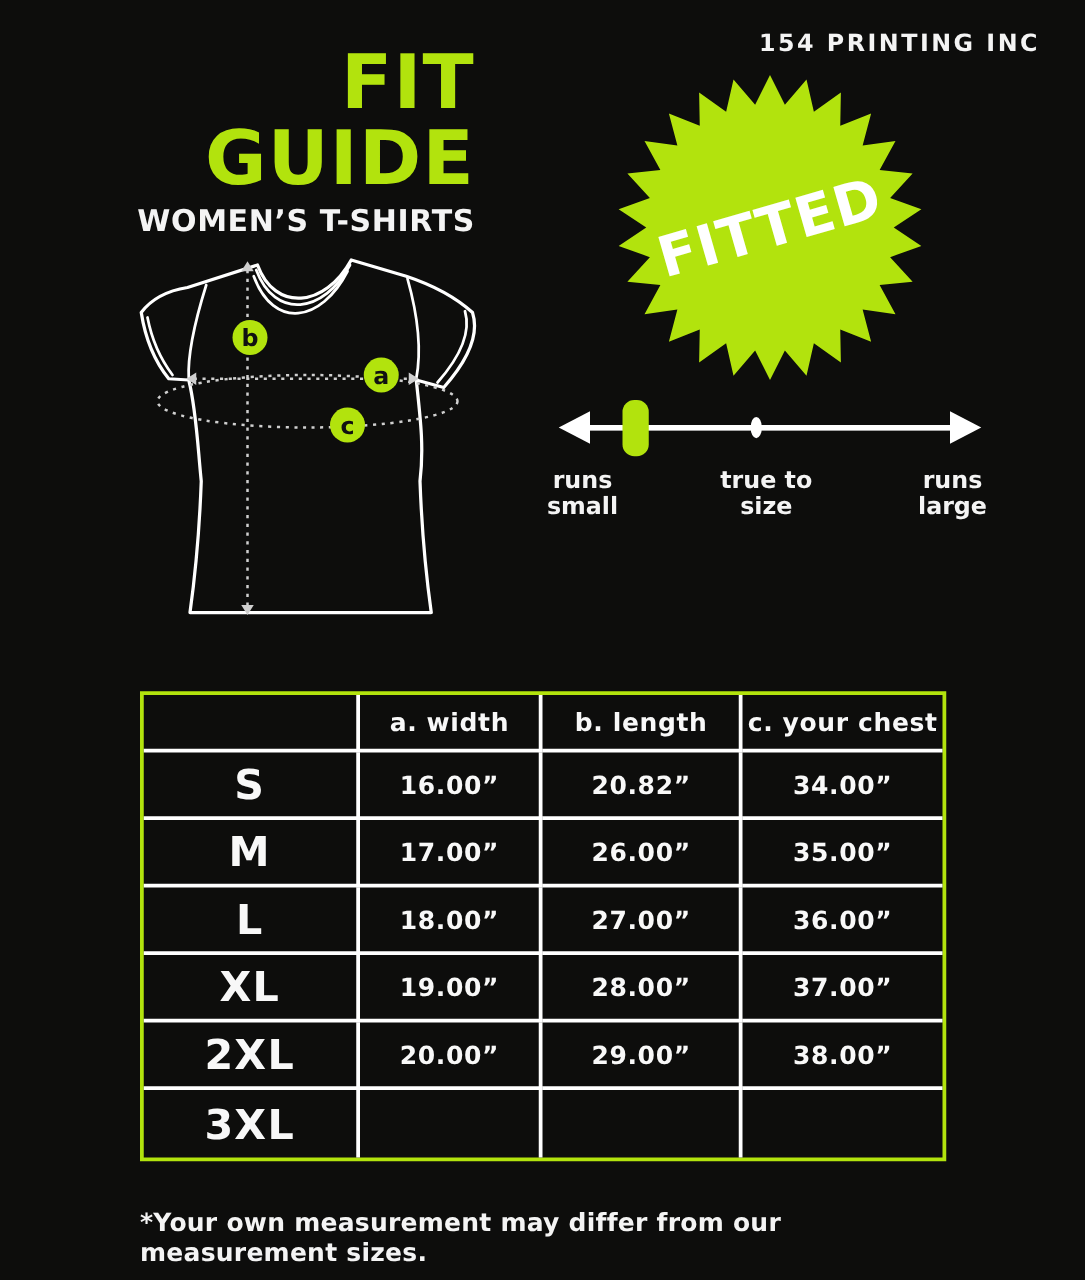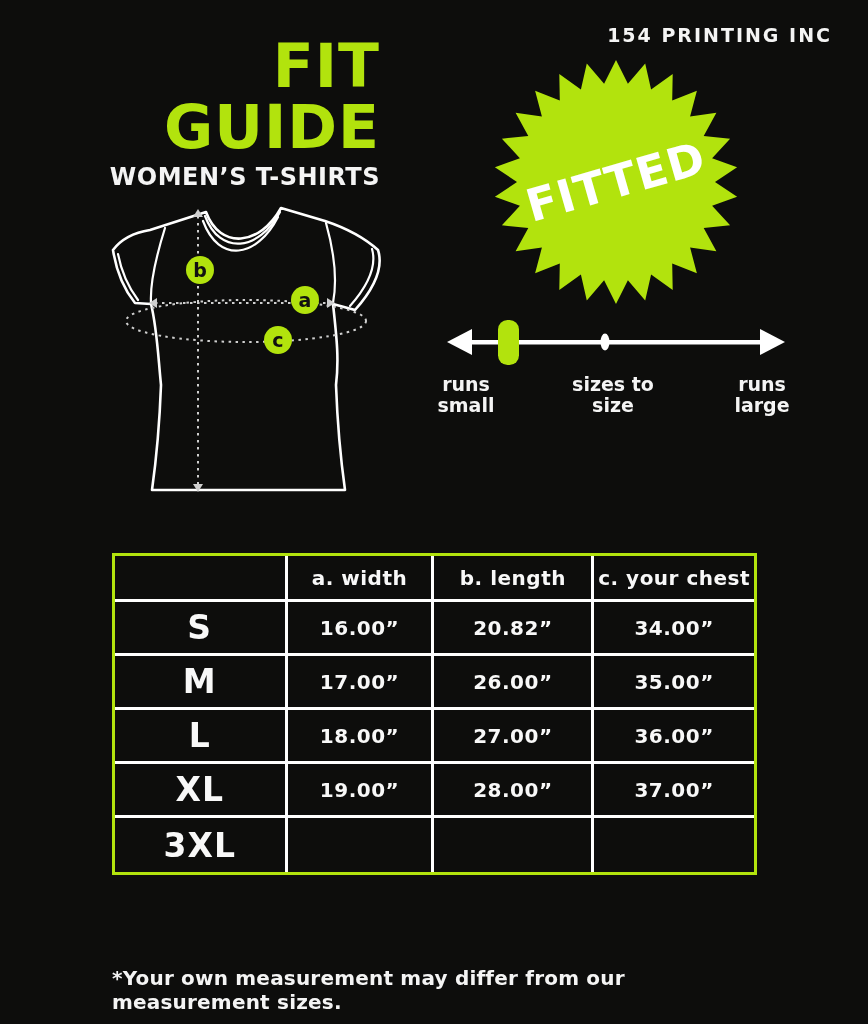--- a/index.html
+++ b/index.html
@@ -152,21 +152,21 @@
   </g>
   <rect x="55" y="4" width="21" height="45" rx="9.5" fill="#b2e30d"></rect>
   <ellipse cx="162" cy="26" rx="4.5" ry="8.5" fill="#ffffff"></ellipse>
 </svg>
 
 <div class="abs scale-label scale-label-1">
   <div>runs</div>
   <div>small</div>
 </div>
 <div class="abs scale-label scale-label-2">
-  <div>sizes to</div>
+  <div>true to</div>
   <div>size</div>
 </div>
 <div class="abs scale-label scale-label-3">
   <div>runs</div>
   <div>large</div>
 </div>
 
 <table class="abs size-table">
   <colgroup>
     <col style="width:27%">
@@ -201,20 +201,26 @@
       <td>27.00”</td>
       <td>36.00”</td>
     </tr>
     <tr>
       <td class="size-cell">XL</td>
       <td>19.00”</td>
       <td>28.00”</td>
       <td>37.00”</td>
     </tr>
     <tr>
+      <td class="size-cell">2XL</td>
+      <td>20.00”</td>
+      <td>29.00”</td>
+      <td>38.00”</td>
+    </tr>
+    <tr>
       <td class="size-cell">3XL</td>
       <td></td>
       <td></td>
       <td></td>
     </tr>
   </tbody>
 </table>
 
 <div class="abs footnote">*Your own measurement may differ from our measurement sizes.</div>
 

